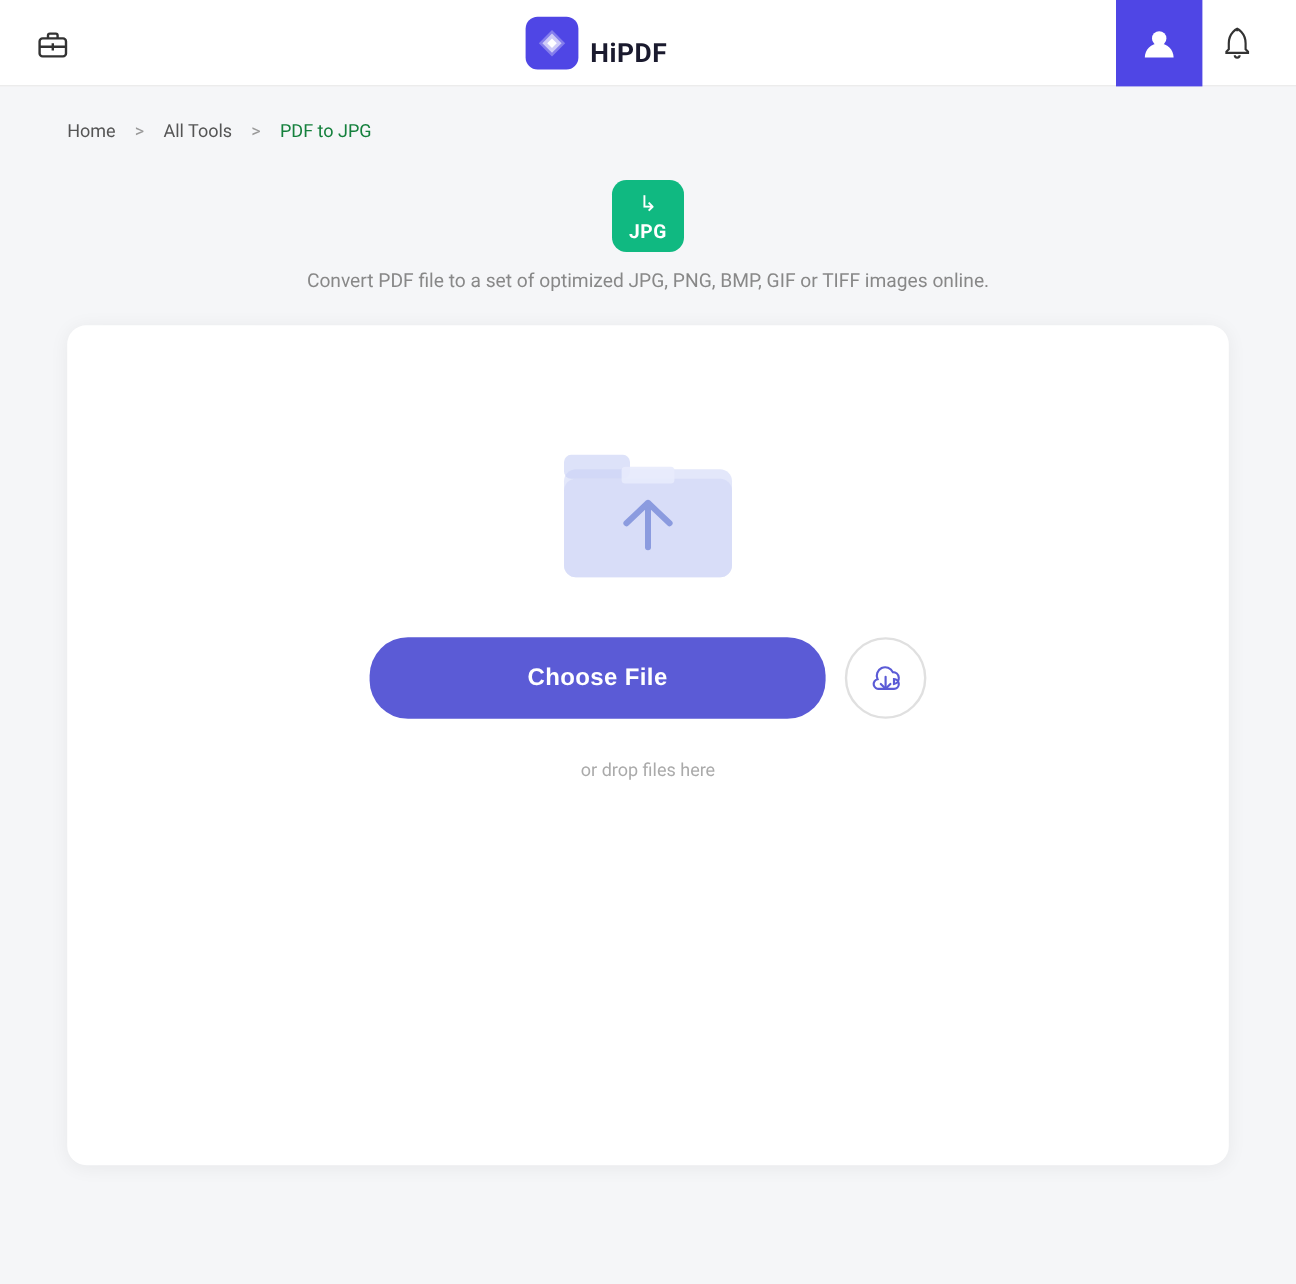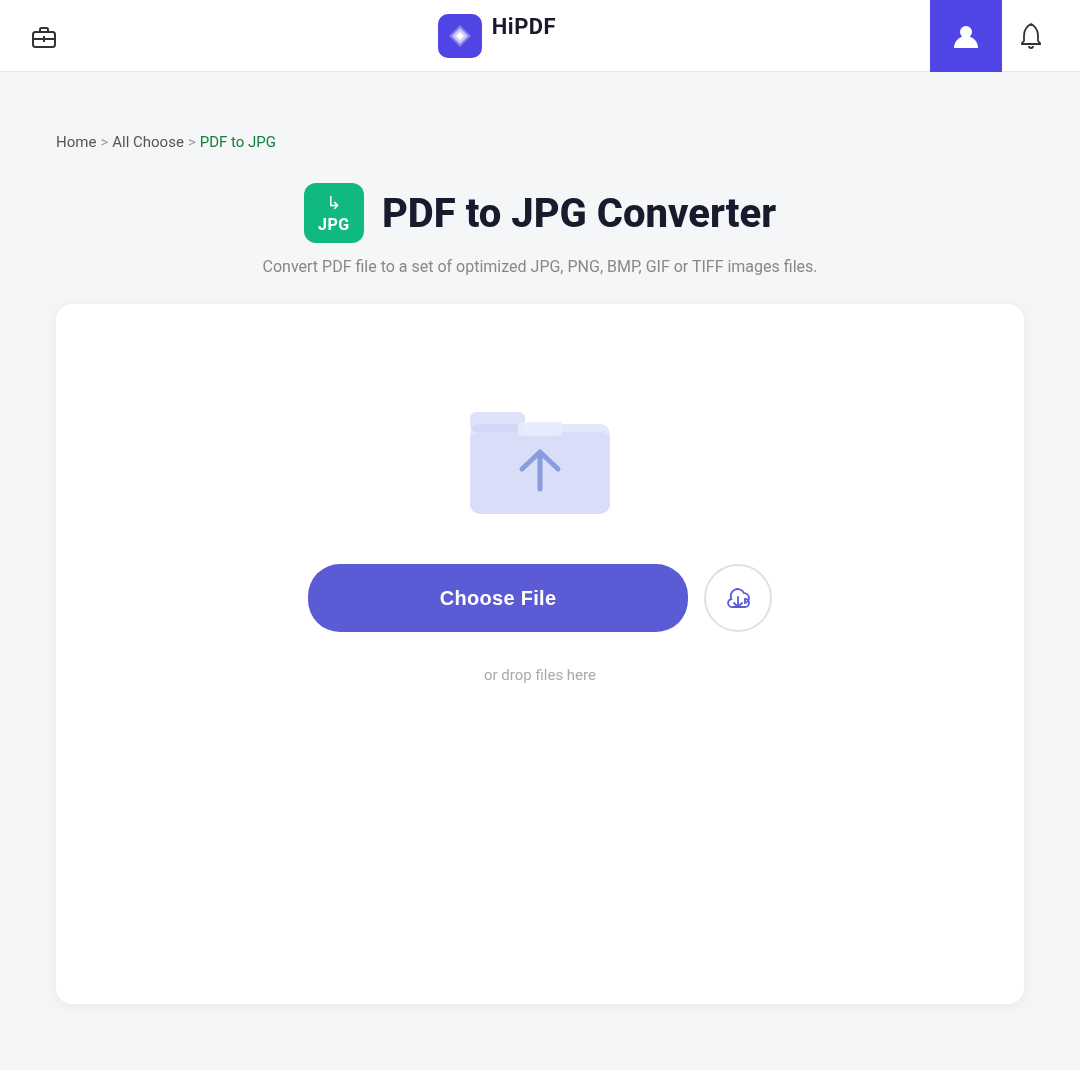--- a/index.html
+++ b/index.html
@@ -27,21 +27,21 @@
     .toolbox-icon-wrap {
       width: 40px;
       height: 40px;
       display: flex;
       align-items: center;
       justify-content: center;
       cursor: pointer;
     }
     .header-center {
       display: flex;
-      align-items: flex-start;
+      align-items: flex-end;
       gap: 10px;
       cursor: pointer;
     }
     .hipdf-logo-icon {
       width: 44px;
       height: 44px;
       background: #4f46e5;
       border-radius: 10px;
       display: flex;
       align-items: center;
@@ -79,24 +79,23 @@
       border: none;
     }
 
     
     .breadcrumb-section {
       padding: 28px 56px 0 56px;
     }
     .breadcrumb {
       display: flex;
       align-items: center;
-      gap: 4px;
+      gap: 16px;
       font-size: 15px;
       color: #666;
-      margin-top: 33px;
     }
     .breadcrumb-sep {
       color: #999;
     }
     .breadcrumb-link {
       color: #555;
       cursor: pointer;
     }
     .breadcrumb-current {
       color: #15803d;
@@ -252,35 +251,34 @@
         <line x1="13" y1="2" x2="13" y2="4" stroke="#333" stroke-width="1.8"></line>
       </svg>
     </button>
   </div>
 </header>
 
 <div class="breadcrumb-section">
   <nav class="breadcrumb">
     <span class="breadcrumb-link">Home</span>
     <span class="breadcrumb-sep">&gt;</span>
-    <span class="breadcrumb-link">All Choose</span>
+    <span class="breadcrumb-link">All Tools</span>
     <span class="breadcrumb-sep">&gt;</span>
     <span class="breadcrumb-current">PDF to JPG</span>
   </nav>
 </div>
 
 <div class="title-section">
   <div class="title-row">
     <div class="converter-icon">
       <span class="converter-icon-arrow">↳</span>
       <span class="converter-icon-label">JPG</span>
     </div>
-    <h1 class="page-title">PDF to JPG Converter</h1>
-  </div>
-  <p class="page-subtitle">Convert PDF file to a set of optimized JPG, PNG, BMP, GIF or TIFF images files.</p>
+  </div>
+  <p class="page-subtitle">Convert PDF file to a set of optimized JPG, PNG, BMP, GIF or TIFF images online.</p>
 </div>
 
 <div class="drop-zone-card">
 
   <div class="upload-illustration">
     <svg width="160" height="140" viewBox="0 0 160 140" fill="none" xmlns="http://www.w3.org/2000/svg">
 
       <rect x="10" y="40" width="140" height="90" rx="10" fill="#c7cff5" opacity="0.5"></rect>
 
       <rect x="10" y="28" width="55" height="20" rx="6" fill="#c7cff5" opacity="0.6"></rect>

